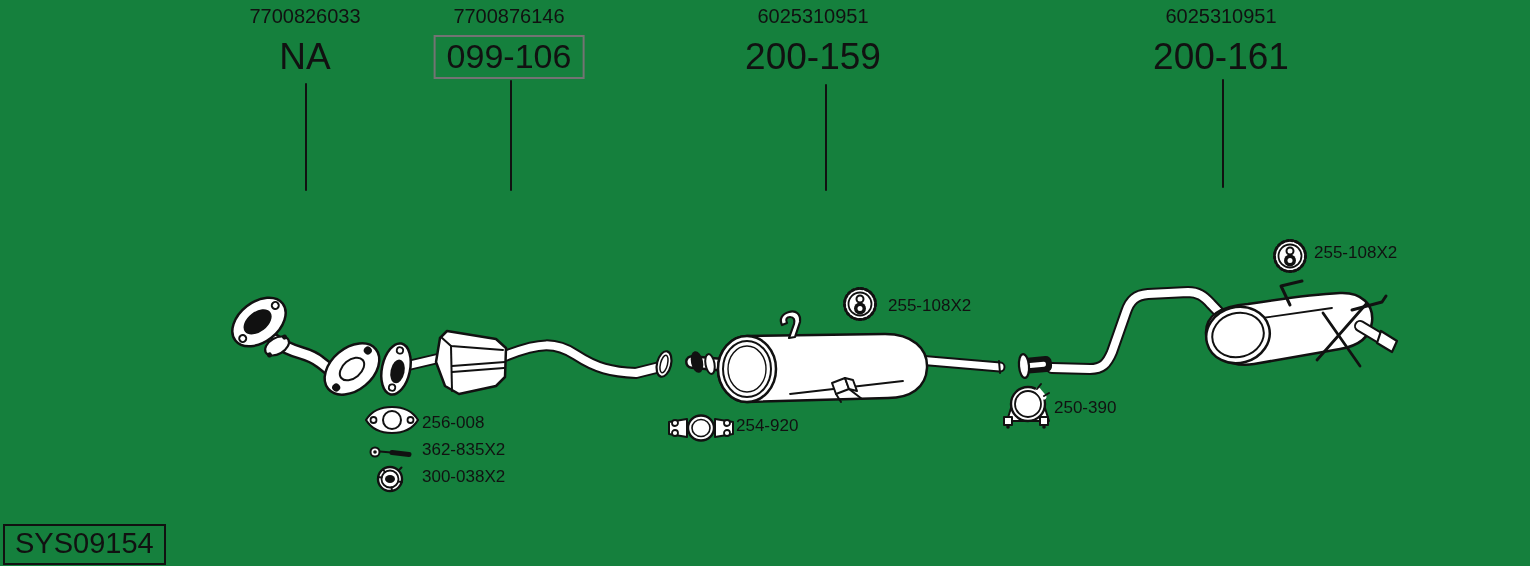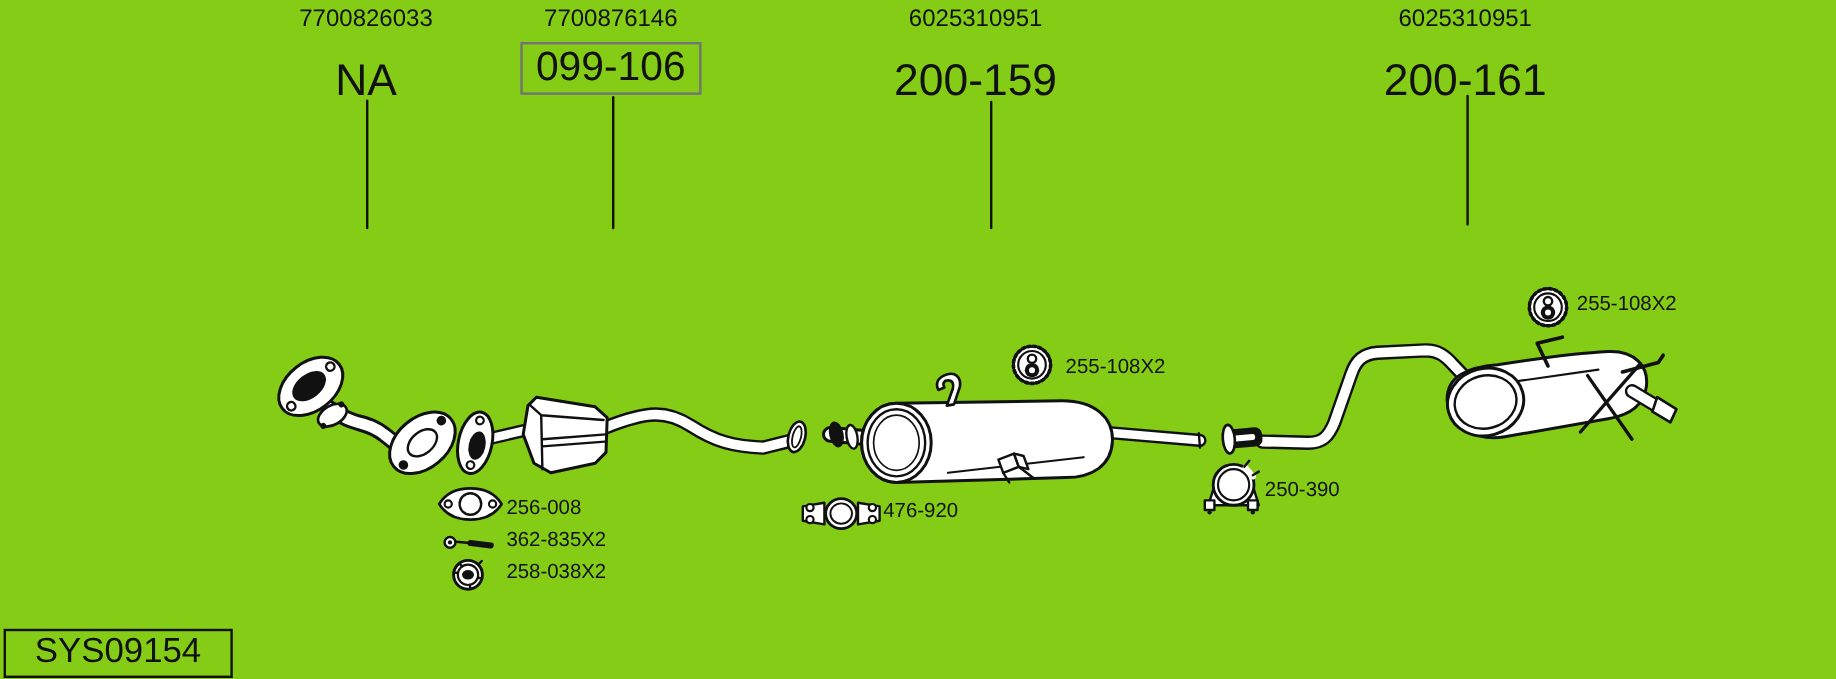--- a/index.html
+++ b/index.html
@@ -1,25 +1,25 @@
 <!DOCTYPE html>
 <html><head>
 <meta charset="utf-8">
 <style>
   html,body{margin:0;padding:0;background:#fff;}
-  .stage{position:relative;width:1530px;height:566px;background:#84cc16;
+  .stage{position:relative;width:1530px;height:566px;background:#15803d;
          font-family:"Liberation Sans",sans-serif;color:#111;overflow:hidden;}
   .svg-layer{position:absolute;left:0;top:0;}
   .header-col{position:absolute;top:5px;transform:translateX(-50%);text-align:center;}
   .oe-number{font-size:20px;line-height:1.15;white-space:nowrap;}
-  .bosal-code{font-size:37px;line-height:1;margin-top:20px;white-space:nowrap;}
+  .bosal-code{font-size:37px;line-height:1;margin-top:10px;white-space:nowrap;}
   .bosal-code.boxed{display:inline-block;border:2px solid #737373;padding:2px 11px 4px;font-size:34px;margin-top:7px;}
   .part-label{position:absolute;font-size:17px;line-height:1.1;white-space:nowrap;}
   .sys-badge{position:absolute;left:3px;top:524px;border:2px solid #111;
-             padding:1px 24px 3px;font-size:29px;line-height:1.15;white-space:nowrap;}
+             padding:1px 10px 3px;font-size:29px;line-height:1.15;white-space:nowrap;}
 </style>
 </head>
 <body>
 
 <div class="stage">
 
   <svg class="svg-layer" width="1530" height="566" viewBox="0 0 1530 566">
     <g stroke="#111" fill="none" stroke-linecap="round" stroke-linejoin="round">
 
       <g stroke-width="2">
@@ -200,21 +200,21 @@
     <div class="oe-number">6025310951</div>
     <div class="bosal-code">200-159</div>
   </div>
   <div class="header-col" style="left:1221px">
     <div class="oe-number">6025310951</div>
     <div class="bosal-code">200-161</div>
   </div>
 
   <div class="part-label" style="left:422px;top:414px">256-008</div>
   <div class="part-label" style="left:422px;top:441px">362-835X2</div>
-  <div class="part-label" style="left:422px;top:468px">258-038X2</div>
-  <div class="part-label" style="left:736px;top:417px">476-920</div>
+  <div class="part-label" style="left:422px;top:468px">300-038X2</div>
+  <div class="part-label" style="left:736px;top:417px">254-920</div>
   <div class="part-label" style="left:888px;top:297px">255-108X2</div>
   <div class="part-label" style="left:1054px;top:399px">250-390</div>
   <div class="part-label" style="left:1314px;top:244px">255-108X2</div>
 
   <div class="sys-badge">SYS09154</div>
 
 </div>
 
 </body></html>

